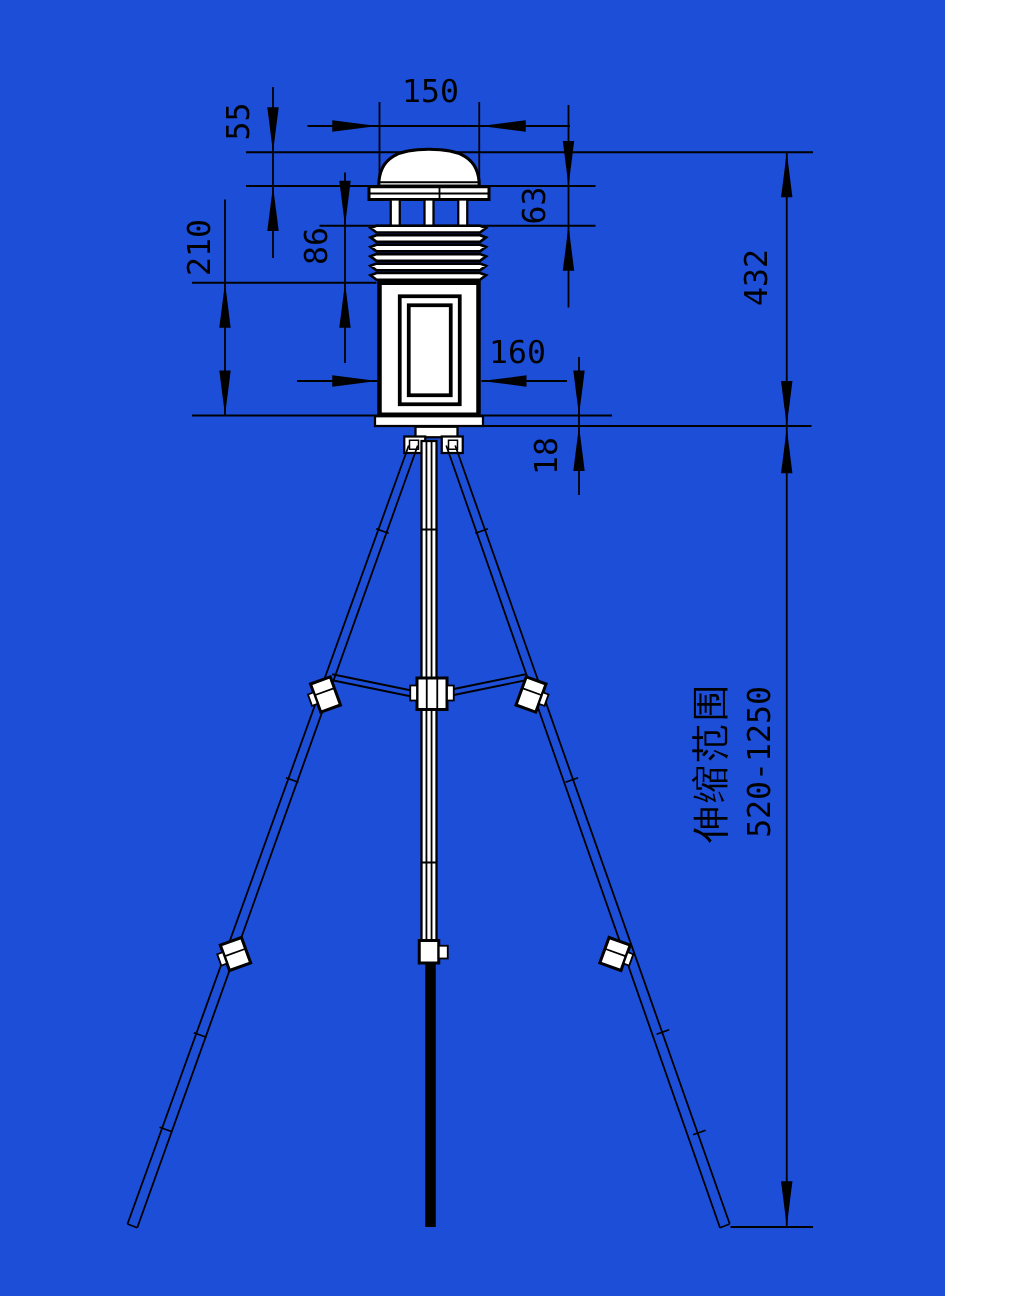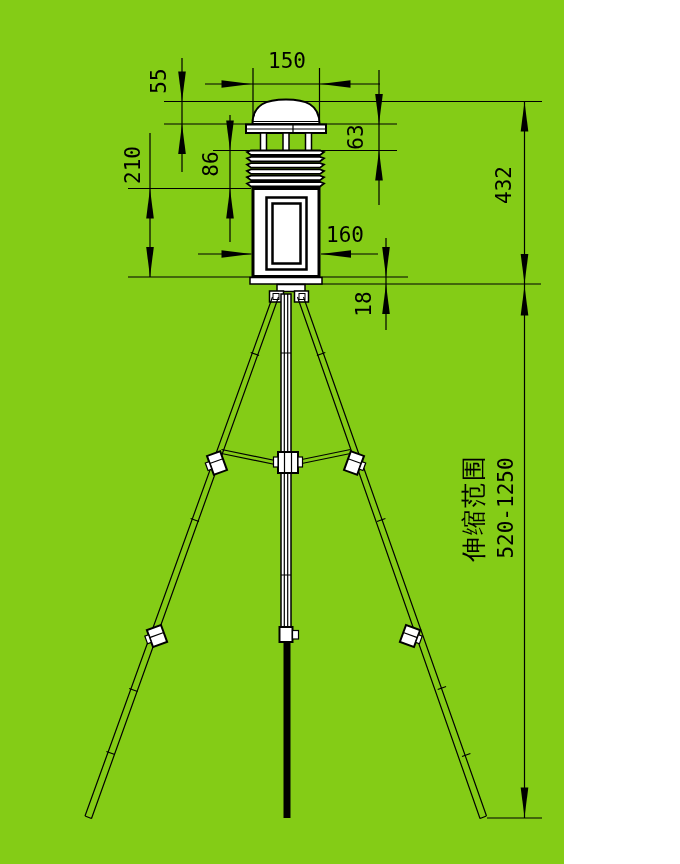--- a/index.html
+++ b/index.html
@@ -1,16 +1,16 @@
 <!DOCTYPE html>
 <html><head>
 <meta charset="utf-8">
 <style>
   html,body{margin:0;padding:0;background:#ffffff;}
-  .page{position:relative;width:564px;height:864px;background:#84cc16;overflow:hidden;text-align:center;}
+  .page{position:relative;width:630px;height:864px;background:#1d4ed8;overflow:hidden;text-align:center;}
   svg{position:absolute;left:0;top:0;}
   .ln{stroke:#000;stroke-width:1.2;fill:none;}
   .fig{stroke:#000;fill:#fff;}
   .dimtxt{font-family:"DejaVu Sans Mono", monospace;font-size:21px;fill:#000;}
   .dimtxt-cn{font-family:"DejaVu Sans Mono", monospace;font-size:25px;fill:#000;letter-spacing:2px;}
   .arrow{fill:#000;stroke:none;}
 </style>
 </head>
 <body>
 

